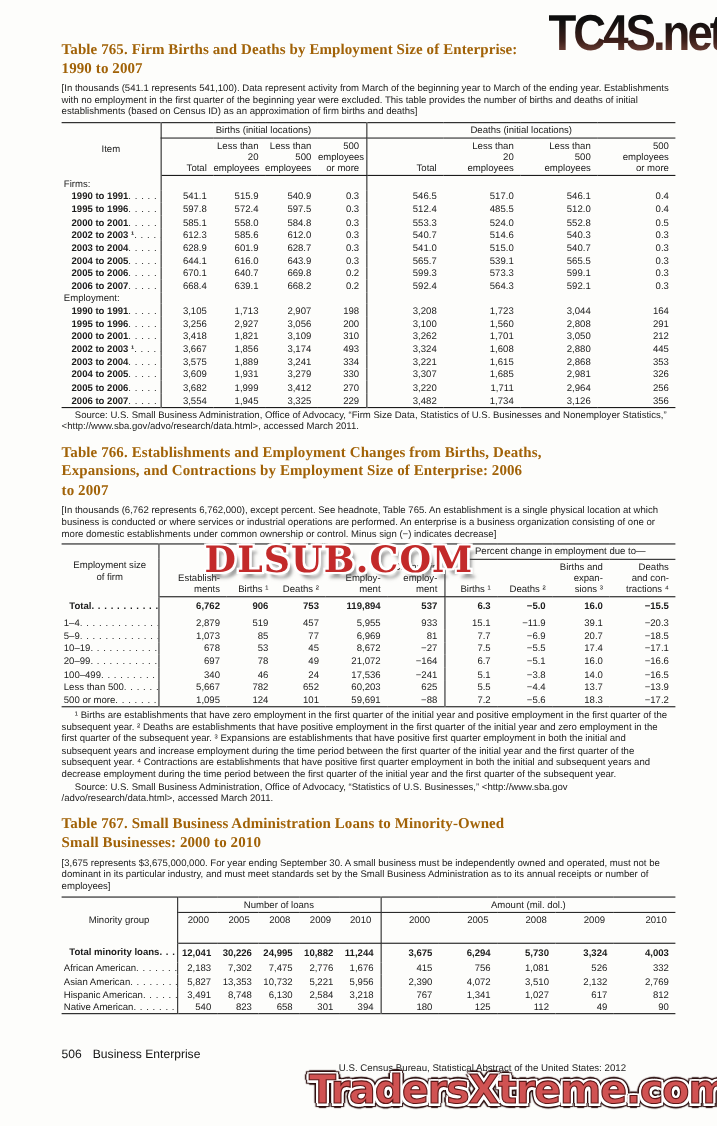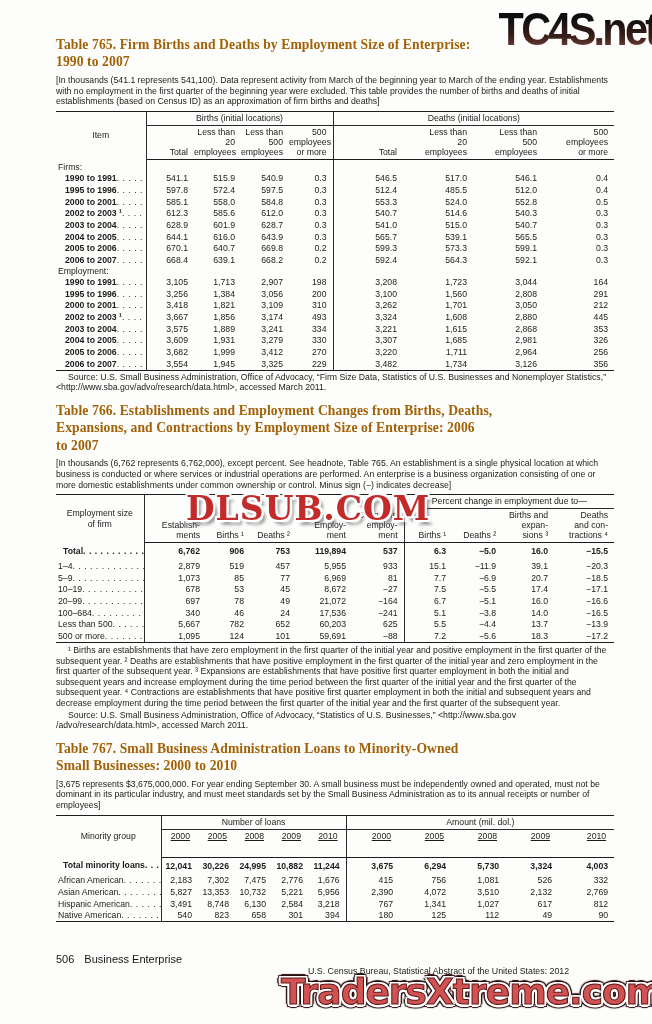--- a/index.html
+++ b/index.html
@@ -28,21 +28,21 @@
     border-top:1.6px solid #1c1c1c;border-bottom:1.6px solid #1c1c1c;
     margin-top:2px;
   }
   th,td{font-size:8.7px;font-weight:normal;padding:0;color:#1b1b1b;}
   .vr{border-right:1px solid #2a2a2a;}
   .itemh{text-align:center;vertical-align:middle;white-space:pre-line;line-height:1.25;}
   .grp{text-align:center;border-bottom:1px solid #2a2a2a;padding:1px 0 1.5px 0;}
   .nogrp{border-bottom:none;}
   .sub{text-align:right;vertical-align:bottom;white-space:pre-line;
        line-height:1.16;padding:1px 6px 2px 0;}
-  .yr{text-align:right;vertical-align:bottom;padding:1px 8px 16px 0;text-decoration:underline;}
+  .yr{text-align:right;vertical-align:bottom;padding:1px 8px 16px 0;}
   thead tr:last-child th{border-bottom:1.4px solid #1c1c1c;}
   tbody td{padding:.8px 6px .8px 0;text-align:right;line-height:1.16;}
   tbody td.lbl{text-align:center;padding:0 0 0 2px;}
   tbody tr.first-body td{padding-top:3px;}
   tbody tr.gap-after td{padding-bottom:4px;}
   tbody tr.bold td{font-weight:bold;}
   .lblflex{display:flex;overflow:hidden;}
   .lblflex .txt{white-space:nowrap;}
   .indent .txt{padding-left:7px;font-weight:bold;}
   .indent5 .txt{padding-left:5px;}
@@ -315,21 +315,21 @@
             <td class="num">164</td>
           </tr>
           <tr>
             <td class="lbl vr indent">
               <div class="lblflex">
                 <span class="txt">1995 to 1996</span>
                 <span class="leader"></span>
               </div>
             </td>
             <td class="num">3,256</td>
-            <td class="num">1,384</td>
+            <td class="num">2,927</td>
             <td class="num">3,056</td>
             <td class="num vr">200</td>
             <td class="num">3,100</td>
             <td class="num">1,560</td>
             <td class="num">2,808</td>
             <td class="num">291</td>
           </tr>
           <tr>
             <td class="lbl vr indent">
               <div class="lblflex">
@@ -560,21 +560,21 @@
             <td class="num">21,072</td>
             <td class="num vr">−164</td>
             <td class="num">6.7</td>
             <td class="num">−5.1</td>
             <td class="num">16.0</td>
             <td class="num">−16.6</td>
           </tr>
           <tr>
             <td class="lbl vr">
               <div class="lblflex">
-                <span class="txt">100–684</span>
+                <span class="txt">100–499</span>
                 <span class="leader"></span>
               </div>
             </td>
             <td class="num">340</td>
             <td class="num">46</td>
             <td class="num">24</td>
             <td class="num">17,536</td>
             <td class="num vr">−241</td>
             <td class="num">5.1</td>
             <td class="num">−3.8</td>

